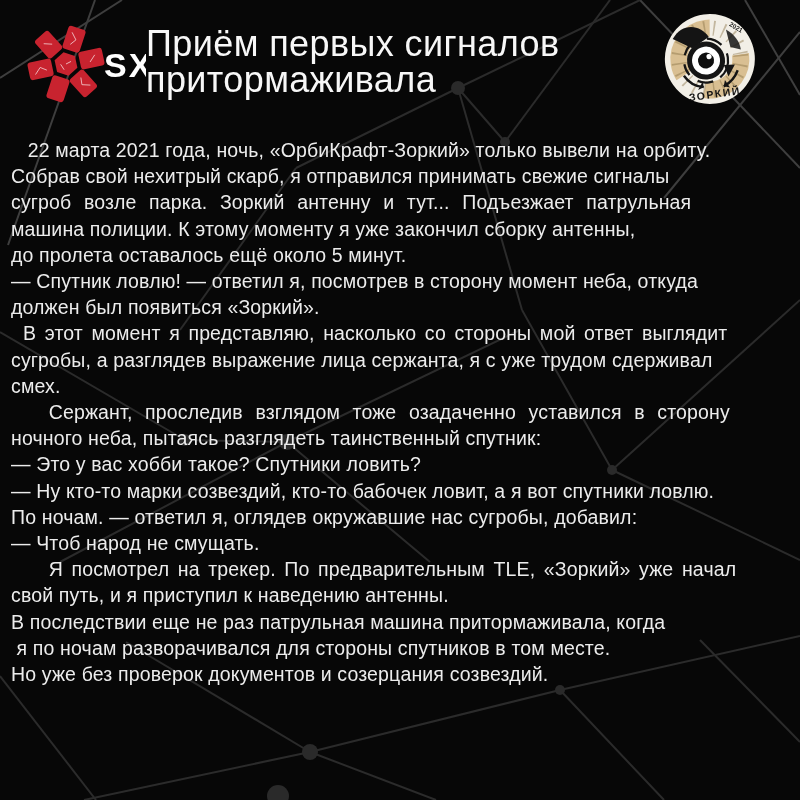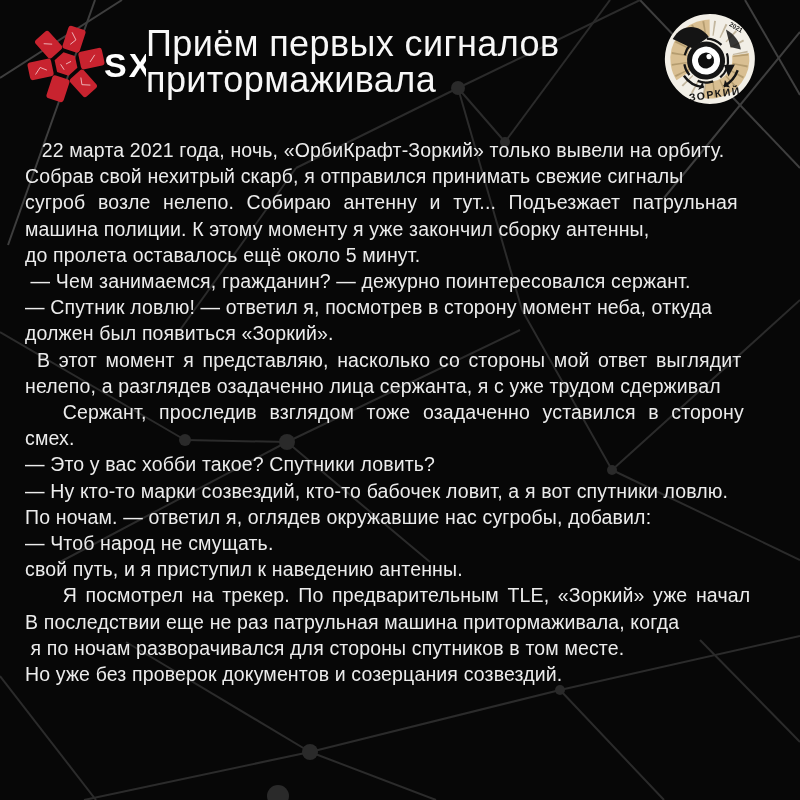--- a/index.html
+++ b/index.html
@@ -14,21 +14,21 @@
   
   .brand{left:26px;top:24px;width:120px;height:80px;}
   .title{
     left:146px;top:26px;width:440px;
     color:#f7f7f7;font-size:36px;font-weight:300;line-height:36px;letter-spacing:.4px;
   }
   .patch{left:660px;top:10px;width:100px;height:102px;}
 
   
   .story{
-    left:25px;top:137px;width:760px;
+    left:11px;top:137px;width:760px;
     color:#ececec;font-size:19.5px;line-height:26.2px;font-weight:400;
   }
   .bline{white-space:pre;letter-spacing:.15px;}
   .st1{word-spacing:7px;}
   .st2{word-spacing:3px;margin-left:12px;}
 </style>
 </head>
 <body>
 
 <div class="canvas">
@@ -142,34 +142,34 @@
       <path d="M76,64 A30,30 0 0,1 60,78" fill="none" stroke="#141414" stroke-width="2.4"></path>
       <polygon points="60,78 66,80 62,72" fill="#141414"></polygon>
       <text x="50" y="88" text-anchor="middle" fill="#141414" font-family="Liberation Sans, sans-serif" font-size="10.5" font-weight="700" letter-spacing="1.5">ЗОРКИЙ</text>
       <text x="79" y="23" text-anchor="middle" fill="#141414" transform="rotate(38 79 23)" font-family="Liberation Sans, sans-serif" font-size="6.5" font-weight="700">2021</text>
     </g>
   </svg>
 
   <div class="layer story">
     <div class="bline">   22 марта 2021 года, ночь, «ОрбиКрафт-Зоркий» только вывели на орбиту.</div>
     <div class="bline">Собрав свой нехитрый скарб, я отправился принимать свежие сигналы</div>
-    <div class="bline st1">сугроб возле нелепо. Собираю антенну и тут... Подъезжает патрульная</div>
+    <div class="bline st1">сугроб возле парка. Зоркий антенну и тут... Подъезжает патрульная</div>
     <div class="bline">машина полиции. К этому моменту я уже закончил сборку антенны,</div>
     <div class="bline">до пролета оставалось ещё около 5 минут.</div>
-    <div class="bline"> — Чем занимаемся, гражданин? — дежурно поинтересовался сержант.</div>
     <div class="bline">— Спутник ловлю! — ответил я, посмотрев в сторону момент неба, откуда</div>
     <div class="bline">должен был появиться «Зоркий».</div>
     <div class="bline st2">В этот момент я представляю, насколько со стороны мой ответ выглядит</div>
-    <div class="bline">нелепо, а разглядев озадаченно лица сержанта, я с уже трудом сдерживал</div>
+    <div class="bline">сугробы, а разглядев выражение лица сержанта, я с уже трудом сдерживал</div>
+    <div class="bline">смех.</div>
     <div class="bline st1">   Сержант, проследив взглядом тоже озадаченно уставился в сторону</div>
-    <div class="bline">смех.</div>
+    <div class="bline">ночного неба, пытаясь разглядеть таинственный спутник:</div>
     <div class="bline">— Это у вас хобби такое? Спутники ловить?</div>
     <div class="bline">— Ну кто-то марки созвездий, кто-то бабочек ловит, а я вот спутники ловлю.</div>
     <div class="bline">По ночам. — ответил я, оглядев окружавшие нас сугробы, добавил:</div>
     <div class="bline">— Чтоб народ не смущать.</div>
+    <div class="bline st2">   Я посмотрел на трекер. По предварительным TLE, «Зоркий» уже начал</div>
     <div class="bline">свой путь, и я приступил к наведению антенны.</div>
-    <div class="bline st2">   Я посмотрел на трекер. По предварительным TLE, «Зоркий» уже начал</div>
     <div class="bline">В последствии еще не раз патрульная машина притормаживала, когда</div>
     <div class="bline"> я по ночам разворачивался для стороны спутников в том месте.</div>
     <div class="bline">Но уже без проверок документов и созерцания созвездий.</div>
   </div>
 
 </div>
 
 </body></html>

